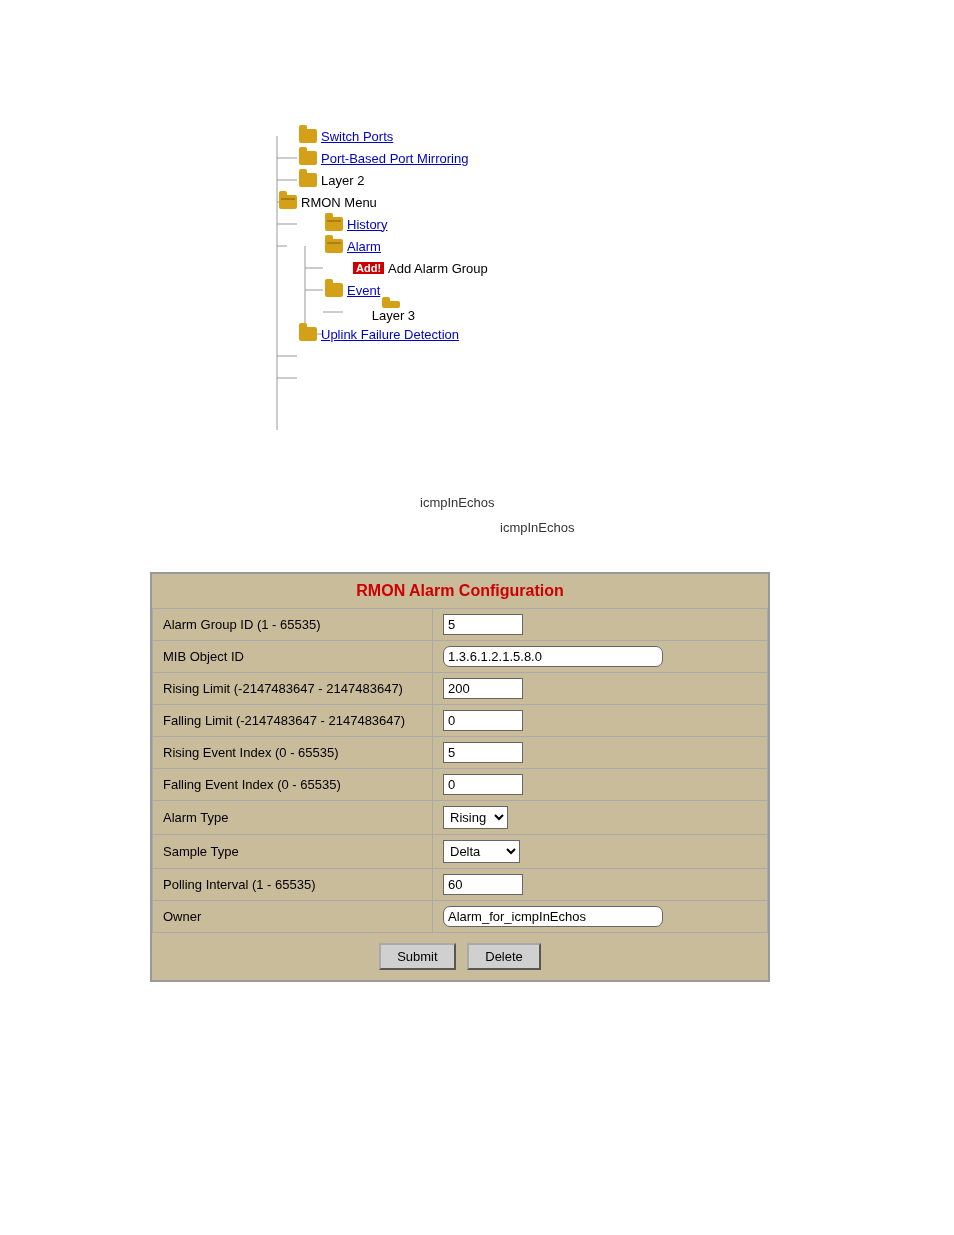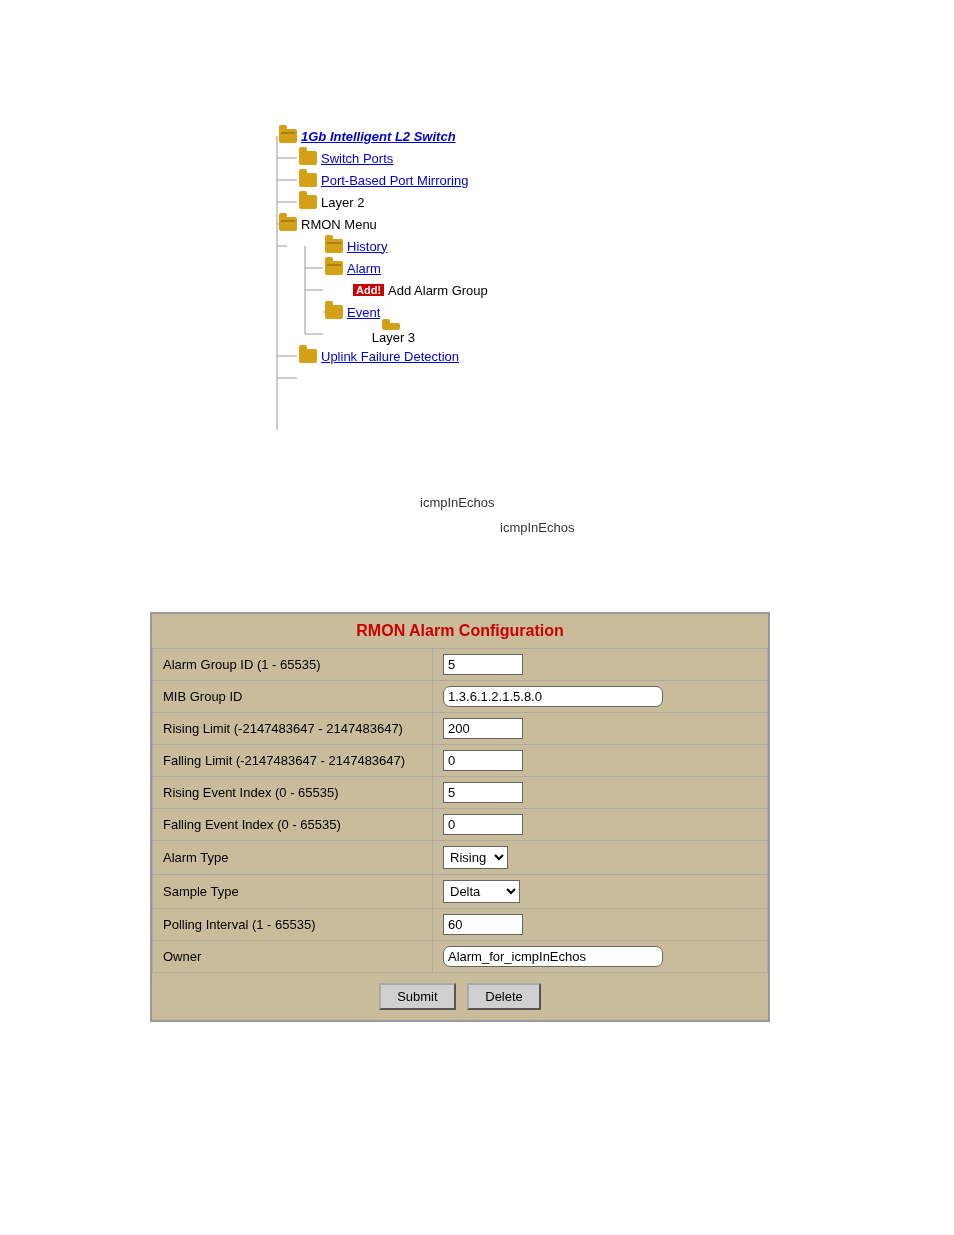--- a/index.html
+++ b/index.html
@@ -84,21 +84,21 @@
     
     .mib-label {
       position: absolute;
       color: #333;
       font-size: 13px;
     }
 
     
     .form-container {
       position: absolute;
-      top: 612px;
+      top: 572px;
       left: 150px;
       width: 620px;
       border: 2px solid #999;
       background: #c8bc9a;
     }
 
     .form-title {
       text-align: center;
       font-size: 16px;
       font-weight: bold;
@@ -209,25 +209,20 @@
 
     <line x1="68" y1="187" x2="88" y2="187" stroke="#999" stroke-width="1"></line>
 
     <line x1="50" y1="209" x2="68" y2="209" stroke="#999" stroke-width="1"></line>
 
     <line x1="22" y1="231" x2="42" y2="231" stroke="#999" stroke-width="1"></line>
 
     <line x1="22" y1="253" x2="42" y2="253" stroke="#999" stroke-width="1"></line>
   </svg>
 
-  <div class="tree-row" style="padding-left: 4px;">
-    <span style="display:inline-block;width:20px;"></span>
-    <span class="folder-icon open"></span>
-    <a class="tree-label link-italic">1Gb Intelligent L2 Switch</a>
-  </div>
 
 
   <div class="tree-row" style="padding-left: 44px;">
     <span class="folder-icon"></span>
     <a class="tree-label link">Switch Ports</a>
   </div>
 
   <div class="tree-row" style="padding-left: 44px;">
     <span class="folder-icon"></span>
     <a class="tree-label link">Port-Based Port Mirroring</a>
@@ -284,21 +279,21 @@
     <tbody>
 
       <tr>
         <td>Alarm Group ID (1 - 65535)</td>
         <td>
           <input type="text" class="form-input input-short" value="5" style="">
         </td>
       </tr>
 
       <tr>
-        <td>MIB Group ID</td>
+        <td>MIB Object ID</td>
         <td>
           <input type="text" class="form-input input-long" value="1.3.6.1.2.1.5.8.0" style="">
         </td>
       </tr>
 
       <tr>
         <td>Rising Limit (-2147483647 - 2147483647)</td>
         <td>
           <input type="text" class="form-input input-short" value="200" style="">
         </td>

